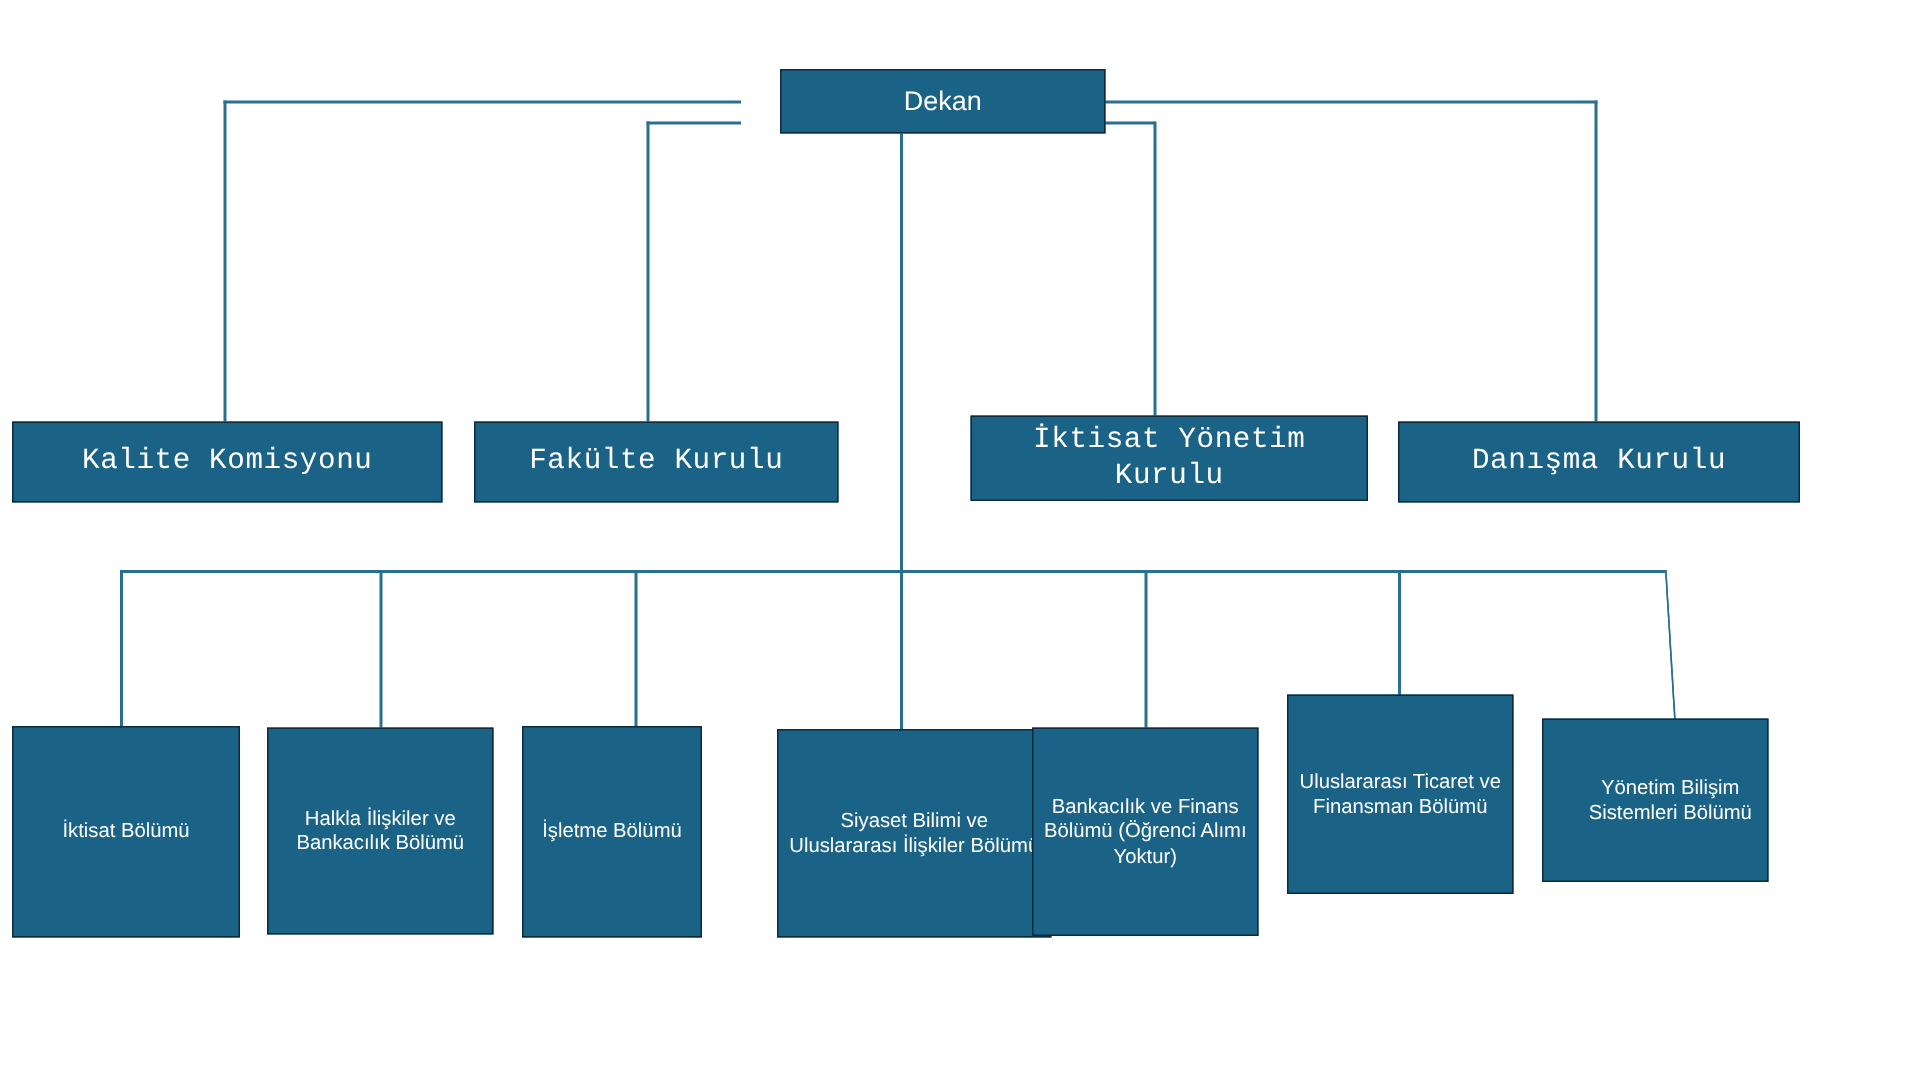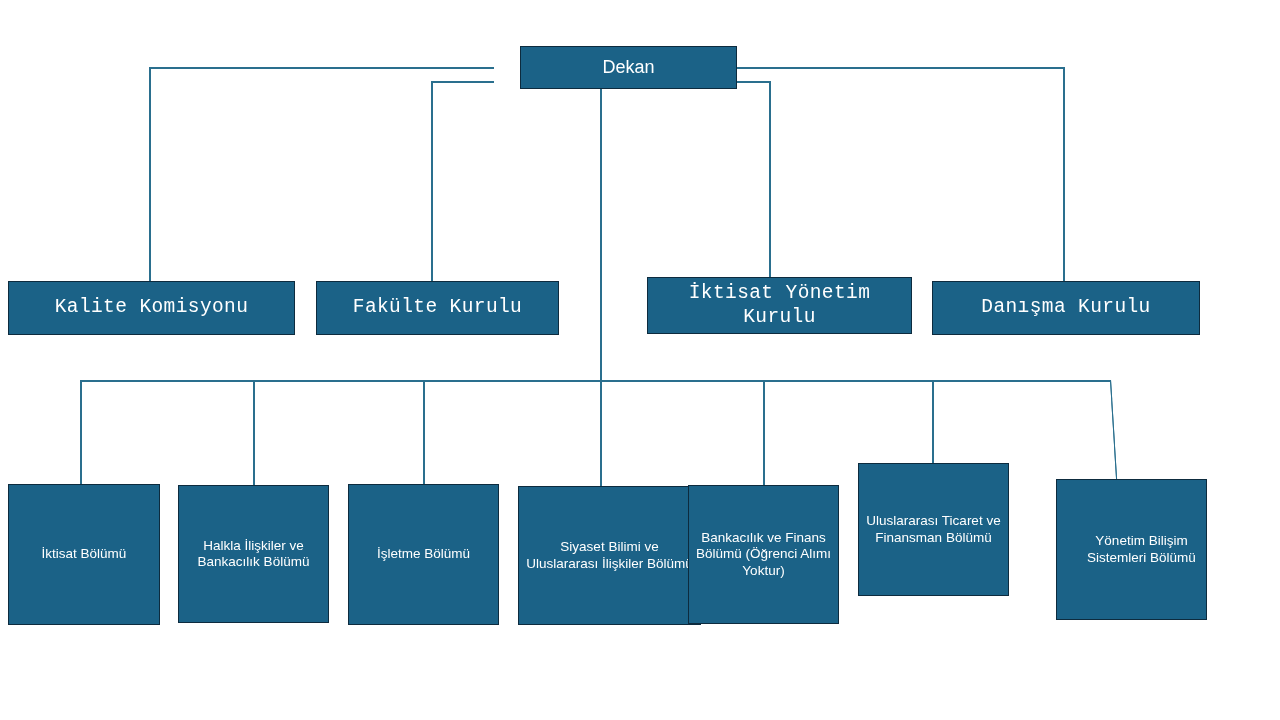--- a/index.html
+++ b/index.html
@@ -113,33 +113,33 @@
   </div>
 
   <div class="node node-dept" style="left:8px; top:484px; width:152px; height:141px;">
     <span>İktisat Bölümü</span>
   </div>
 
   <div class="node node-dept" style="left:178px; top:485px; width:151px; height:138px;">
     <span>Halkla İlişkiler ve Bankacılık Bölümü</span>
   </div>
 
-  <div class="node node-dept" style="left:348px; top:484px; width:151px; height:141px;">
+  <div class="node node-dept" style="left:348px; top:484px; width:120px; height:141px;">
     <span>İşletme Bölümü</span>
   </div>
 
   <div class="node node-dept" style="left:518px; top:486px; width:183px; height:139px;">
     <span>Siyaset Bilimi ve Uluslararası İlişkiler Bölümü</span>
   </div>
 
   <div class="node node-dept" style="left:688px; top:485px; width:151px; height:139px;">
     <span>Bankacılık ve Finans Bölümü (Öğrenci Alımı Yoktur)</span>
   </div>
 
   <div class="node node-dept" style="left:858px; top:463px; width:151px; height:133px;">
     <span>Uluslararası Ticaret ve Finansman Bölümü</span>
   </div>
 
-  <div class="node node-dept" style="left:1056px; top:479px; width:151px; height:141px;padding-left:20px;">
+  <div class="node node-dept" style="left:1028px; top:479px; width:151px; height:109px;padding-left:20px;">
     <span>Yönetim Bilişim Sistemleri Bölümü</span>
   </div>
 
 </div>
 
 </body></html>

